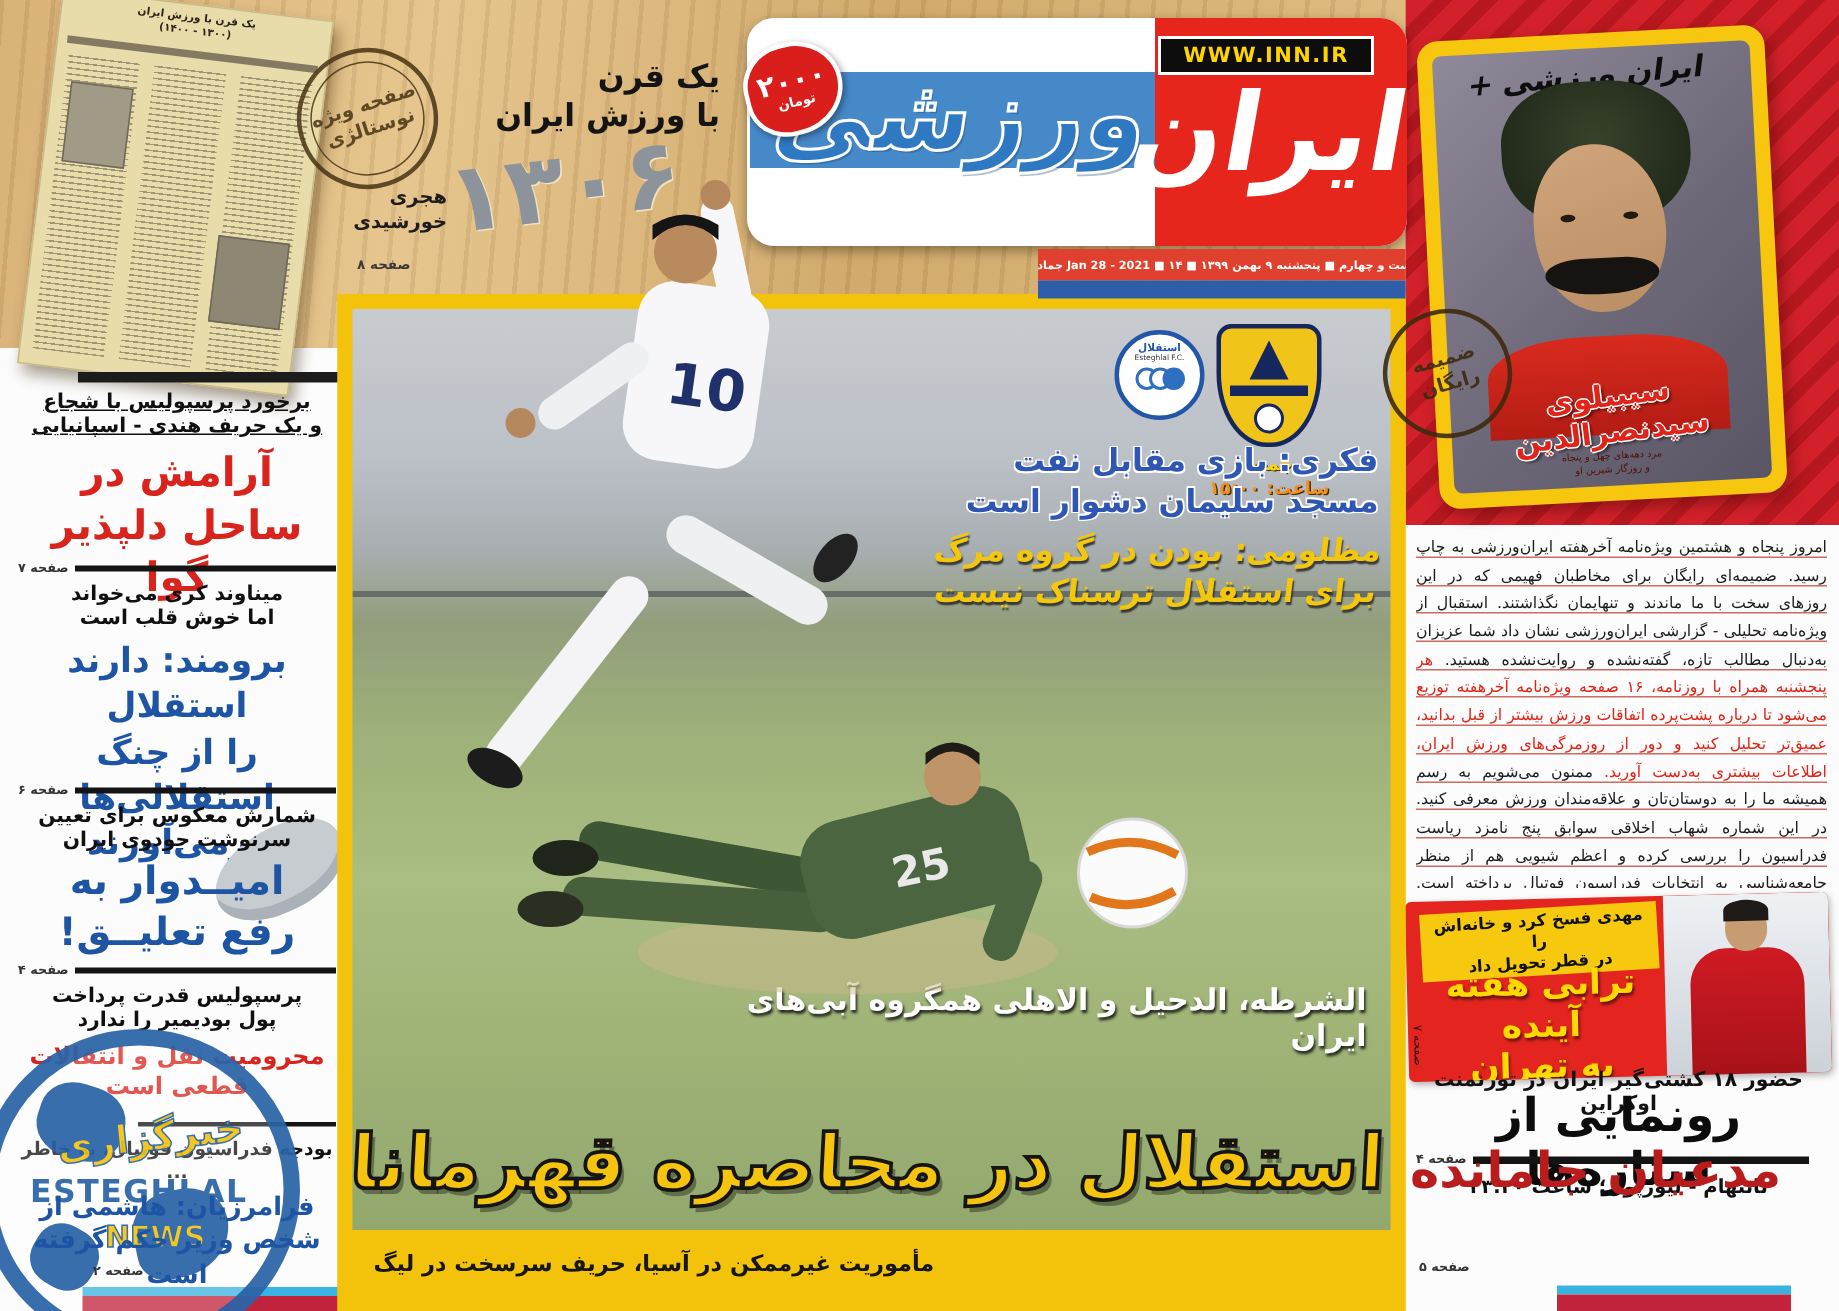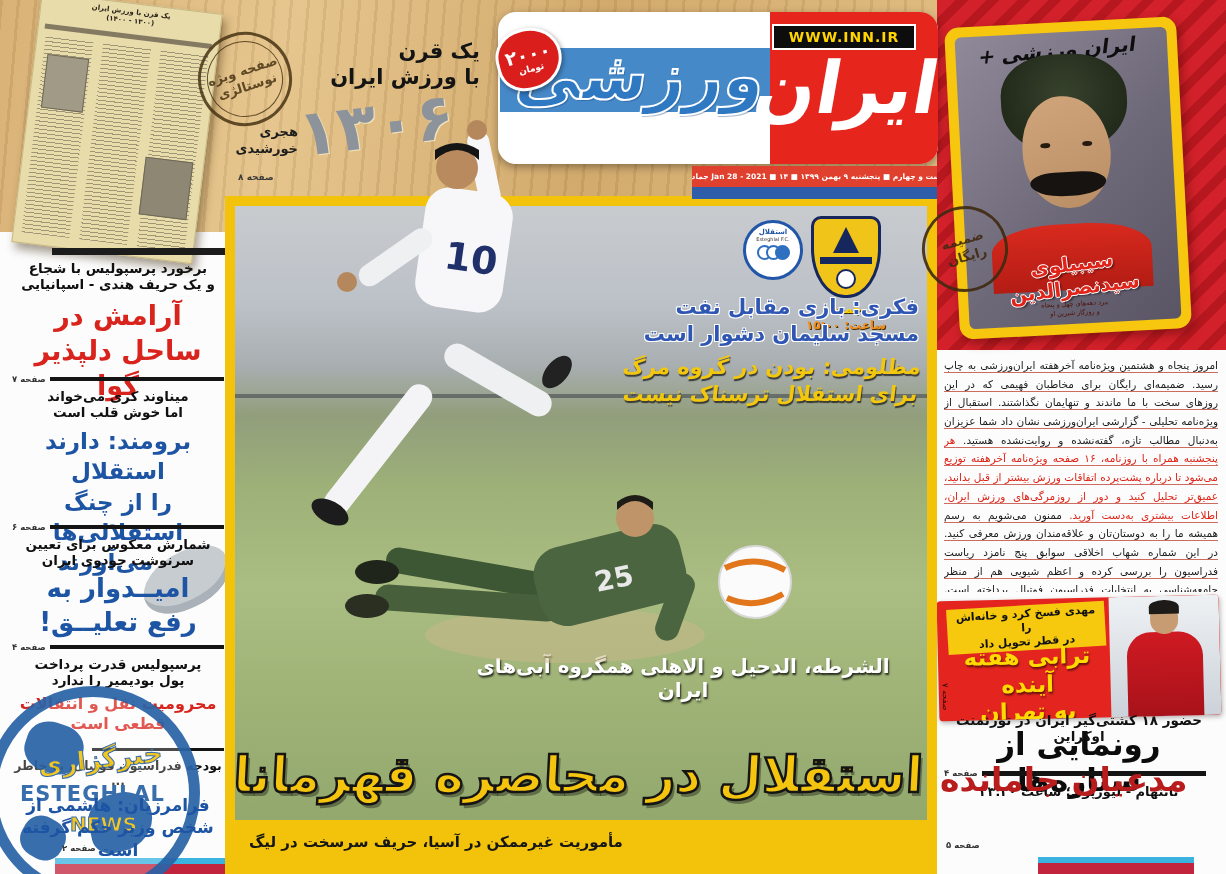--- a/index.html
+++ b/index.html
@@ -139,21 +139,21 @@
   .right-cut{position:absolute;left:1038px;top:857px;width:156px;}
   .cut-cyan{height:6px;background:#3bb3e0;}
   .cut-crimson{height:12px;background:#c2243d;}
 
   
   .top-black-bar{position:absolute;left:52px;top:248px;width:178px;height:7px;background:#1c1c1c;}
   .lc{position:absolute;left:10px;width:216px;}
   .lc-kicker{font-size:13.5px;font-weight:bold;color:#101010;text-align:center;line-height:1.2;}
   .lc-headline{font-weight:900;text-align:center;line-height:1.25;}
   .hl-red{color:#d8241c;} .hl-blue{color:#1d54a3;}
-  .li1-k{top:260px;} .li1-h{top:298px;font-size:27px;line-height:1.3;}
+  .li1-k{top:260px;text-decoration:underline;} .li1-h{top:298px;font-size:27px;line-height:1.3;}
   .rule1{left:12px;top:374px;width:212px;} .rule1 .bar{height:4px;}
   .li2-k{top:388px;} .li2-h{top:426px;font-size:23px;line-height:1.32;}
   .rule2{left:12px;top:522px;width:212px;} .rule2 .bar{height:4px;}
   .li3-k{top:536px;} .li3-h{top:572px;font-size:26px;line-height:1.3;}
   .rule3{left:12px;top:642px;width:212px;} .rule3 .bar{height:4px;}
   .judo-img{position:absolute;left:140px;top:552px;width:92px;height:56px;background:#c7ccd1;
     border-radius:60% 40% 55% 45%;transform:rotate(-24deg);box-shadow:inset 0 -8px 0 #aab1b8;z-index:0;}
   .li4-k{top:656px;} .li4-h{top:694px;font-size:16px;line-height:1.26;}
   .mini-rule{position:absolute;left:92px;top:748px;width:132px;height:3px;background:#141414;}
   .li5-k{top:758px;font-size:12.5px;z-index:2;} .li5-h{top:794px;font-size:17px;line-height:1.32;z-index:5;}
@@ -198,21 +198,21 @@
   .match-day{position:absolute;left:596px;top:96px;font-size:12px;font-weight:900;color:#ffd400;
     text-shadow:1px 1px 0 #3a2d00;z-index:3;}
   .match-time{position:absolute;left:566px;top:112px;width:90px;text-align:center;font-size:12px;
     font-weight:900;color:#f08f1e;text-shadow:1px 1px 0 #4a2d00;z-index:3;}
   .quote-blue{position:absolute;right:8px;top:88px;width:300px;text-align:right;font-size:21px;
     font-weight:900;color:#2e56b2;line-height:1.3;z-index:6;
     text-shadow:1px 1px 0 #fff,-1px -1px 0 #fff,1px -1px 0 #fff,-1px 1px 0 #fff;}
   .quote-yellow{position:absolute;right:8px;top:148px;width:300px;text-align:right;font-size:21px;
     font-weight:900;color:#f2c70d;line-height:1.3;transform:skewX(-7deg);z-index:6;
     text-shadow:1px 2px 1px rgba(30,30,30,.8);}
-  .photo-kicker{position:absolute;left:220px;right:16px;bottom:118px;text-align:center;font-size:20px;
+  .photo-kicker{position:absolute;left:220px;right:16px;bottom:118px;text-align:right;font-size:20px;
     font-weight:900;color:#fff;text-shadow:1px 2px 2px rgba(0,0,0,.8);z-index:6;}
   .photo-headline{position:absolute;left:4px;right:4px;bottom:16px;text-align:center;font-size:50px;
     font-weight:900;color:#f4c40e;-webkit-text-stroke:2.5px #151515;white-space:nowrap;z-index:6;
     transform:skewX(-3deg);text-shadow:3px 4px 0 rgba(0,0,0,.35);}
   .sub-strip{position:absolute;left:0;right:0;bottom:0;height:44px;display:flex;align-items:center;
     justify-content:flex-end;padding:0 14px;font-size:15px;font-weight:900;color:#161616;}
   .players-svg{position:absolute;left:235px;top:120px;width:560px;height:560px;z-index:5;pointer-events:none;}
 </style>
 </head>
 <body>

